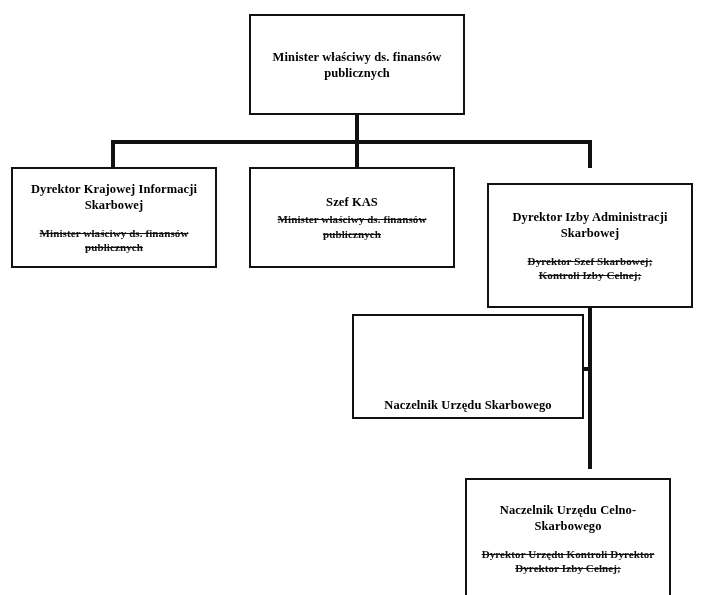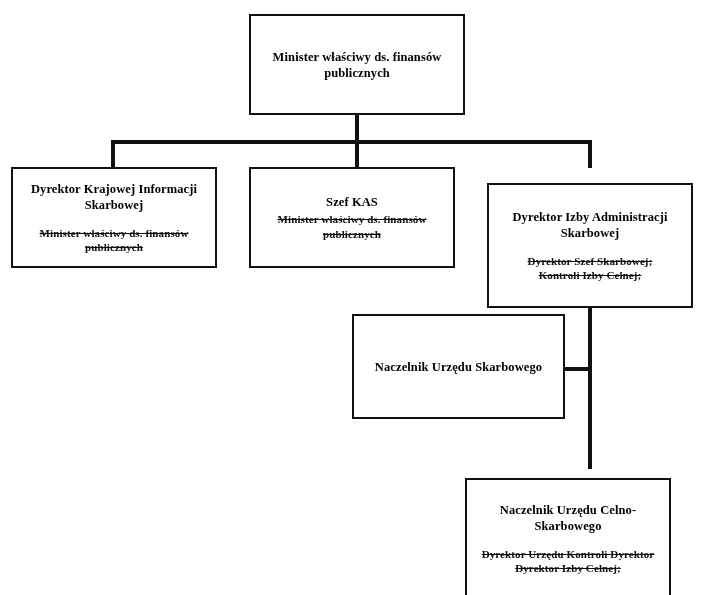--- a/index.html
+++ b/index.html
@@ -82,21 +82,21 @@
     <div class="former">Minister właściwy ds. finansów publicznych</div>
   </div>
 
   <div class="node" style="left:487px;top:183px;width:206px;height:125px;">
     <div class="title">Dyrektor Izby Administracji Skarbowej</div>
     <div class="gap"></div>
     <div class="former">Dyrektor Szef Skarbowej;</div>
     <div class="former">Kontroli Izby Celnej;</div>
   </div>
 
-  <div class="node" style="left:352px;top:314px;width:213px;height:105px;">
+  <div class="node" style="left:352px;top:314px;width:232px;height:105px;justify-content:flex-end;">
     <div class="title">Naczelnik Urzędu Skarbowego</div>
   </div>
 
   <div class="node" style="left:465px;top:467px;width:206px;height:121px;margin-top:11px;">
     <div class="title">Naczelnik Urzędu Celno-Skarbowego</div>
     <div class="gap"></div>
     <div class="former">Dyrektor Urzędu Kontroli Dyrektor</div>
     <div class="former">Dyrektor Izby Celnej;</div>
   </div>
 

